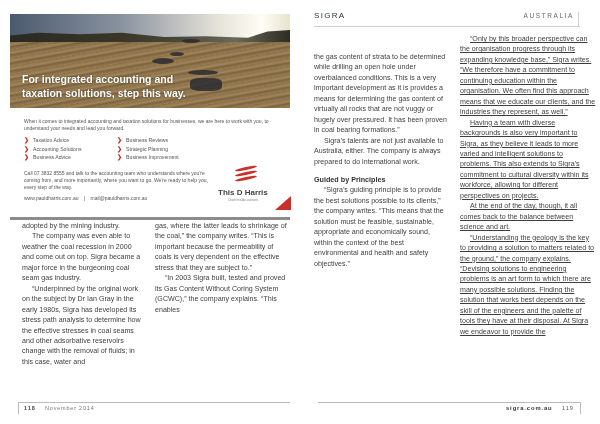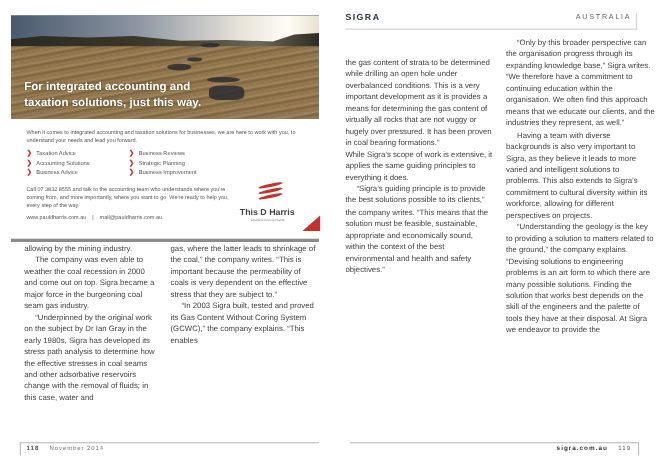--- a/index.html
+++ b/index.html
@@ -40,21 +40,21 @@
   .col { position:absolute; font-size:7.1px; line-height:10.45px; color:#3e3e3e; }
   .col p { margin:0; text-indent:10px; }
   .col p.noindent { text-indent:0; }
   .col h4 { margin:8px 0 0 0; font-size:7.2px; line-height:10.45px; font-weight:bold; color:#333; }
   .col-l1 { left:22px; top:221px; width:120px; }
   .col-l2 { left:155px; top:221px; width:132px; }
   .col-r1 { left:14px; top:15px; width:134px; }
   .col-r2 { left:160px; top:15px; width:136px; }
 
   
-  .header-brand { position:absolute; left:14px; top:11px; font-size:8px; font-weight:bold; letter-spacing:1.3px; color:#2b3440; }
+  .header-brand { position:absolute; left:14px; top:11px; font-size:8px; font-weight:normal; letter-spacing:1.3px; color:#2b3440; }
   .header-region { position:absolute; right:26px; top:12px; font-size:6.5px; letter-spacing:1.6px; color:#666; }
   .header-rule { position:absolute; left:14px; top:26px; width:266px; height:1px; background:#cfcfcf; }
   .header-tick { position:absolute; left:278px; top:12px; width:1px; height:14px; background:#cfcfcf; }
 
   .footer-rule-l { position:absolute; left:18px; top:402px; width:272px; height:1px; background:#bbb; }
   .footer-tick-l { position:absolute; left:18px; top:402px; width:1px; height:12px; background:#bbb; }
   .footer-num-l { position:absolute; left:24px; top:405px; font-size:5.5px; font-weight:bold; letter-spacing:1px; color:#444; }
   .footer-date { position:absolute; left:45px; top:405px; font-size:5.5px; letter-spacing:0.8px; color:#777; }
 
   .footer-rule-r { position:absolute; left:18px; top:402px; width:262px; height:1px; background:#bbb; }
@@ -71,21 +71,21 @@
     <div class="sky"></div>
     <div class="hills"></div>
     <div class="sand"></div>
     <div class="step" style="left:172px;top:25px;width:18px;height:4px;"></div>
     <div class="step" style="left:160px;top:38px;width:14px;height:4px;"></div>
     <div class="step" style="left:142px;top:44px;width:22px;height:6px;"></div>
     <div class="step" style="left:178px;top:56px;width:30px;height:5px;"></div>
     <div class="step" style="left:180px;top:64px;width:32px;height:13px;border-radius:30%;"></div>
     <div class="ad-headline">
       <div>For integrated accounting and</div>
-      <div>taxation solutions, just this way.</div>
+      <div>taxation solutions, step this way.</div>
     </div>
   </div>
 
   <div class="ad-intro">When it comes to integrated accounting and taxation solutions for businesses, we are here to work with you, to understand your needs and lead you forward.</div>
 
   <div class="ad-services">
     <div class="svc" style="left:0;top:0;"><span class="chev">❯</span><span>Taxation Advice</span></div>
     <div class="svc" style="left:0;top:8.5px;"><span class="chev">❯</span><span>Accounting Solutions</span></div>
     <div class="svc" style="left:0;top:17px;"><span class="chev">❯</span><span>Business Advice</span></div>
     <div class="svc" style="left:93px;top:0;"><span class="chev">❯</span><span>Business Reviews</span></div>
@@ -106,21 +106,21 @@
       <span></span>
       <span></span>
   </div>
   <div class="logo-name">This D Harris</div>
   <div class="logo-sub">Chartered Accountants</div>
   <div class="logo-corner"></div>
 
   <div class="ad-rule"></div>
 
   <div class="col col-l1">
-    <p class="noindent">allowing by the mining industry.</p>
+    <p class="noindent">adopted by the mining industry.</p>
     <p>The company was even able to weather the coal recession in 2000 and come out on top. Sigra became a major force in the burgeoning coal seam gas industry.</p>
     <p>“Underpinned by the original work on the subject by Dr Ian Gray in the early 1980s, Sigra has developed its stress path analysis to determine how the effective stresses in coal seams and other adsorbative reservoirs change with the removal of fluids; in this case, water and</p>
   </div>
 
   <div class="col col-l2">
     <p class="noindent">gas, where the latter leads to shrinkage of the coal,” the company writes. “This is important because the permeability of coals is very dependent on the effective stress that they are subject to.”</p>
     <p>“In 2003 Sigra built, tested and proved its Gas Content Without Coring System (GCWC),” the company explains. “This enables</p>
   </div>
 
   <div class="footer-rule-l"></div>
@@ -130,27 +130,29 @@
 </div>
 
 <div class="page page-right">
   <div class="header-brand">SIGRA</div>
   <div class="header-region">AUSTRALIA</div>
   <div class="header-rule"></div>
   <div class="header-tick"></div>
 
   <div class="col col-r1" style="top:52px;">
     <p class="noindent">the gas content of strata to be determined while drilling an open hole under overbalanced conditions. This is a very important development as it is provides a means for determining the gas content of virtually all rocks that are not vuggy or hugely over pressured. It has been proven in coal bearing formations.”</p>
-    <p class="noindent">While Sigra’s scope of work is extensive, it applies the same guiding principles to everything it does.</p>
+    <p>Sigra’s talents are not just available to Australia, either. The company is always prepared to do international work.</p>
+    <h4>Guided by Principles</h4>
     <p>“Sigra’s guiding principle is to provide the best solutions possible to its clients,” the company writes. “This means that the solution must be feasible, sustainable, appropriate and economically sound, within the context of the best environmental and health and safety objectives.”</p>
   </div>
 
-  <div class="col col-r2" style="top:34px;">
+  <div class="col col-r2" style="top:34px;text-decoration:underline;">
     <p>“Only by this broader perspective can the organisation progress through its expanding knowledge base,” Sigra writes. “We therefore have a commitment to continuing education within the organisation. We often find this approach means that we educate our clients, and the industries they represent, as well.”</p>
     <p>Having a team with diverse backgrounds is also very important to Sigra, as they believe it leads to more varied and intelligent solutions to problems. This also extends to Sigra’s commitment to cultural diversity within its workforce, allowing for different perspectives on projects.</p>
+    <p>At the end of the day, though, it all comes back to the balance between science and art.</p>
     <p>“Understanding the geology is the key to providing a solution to matters related to the ground,” the company explains. “Devising solutions to engineering problems is an art form to which there are many possible solutions. Finding the solution that works best depends on the skill of the engineers and the palette of tools they have at their disposal. At Sigra we endeavor to provide the</p>
   </div>
 
   <div class="footer-rule-r"></div>
   <div class="footer-tick-r"></div>
   <div class="footer-site">sigra.com.au</div>
   <div class="footer-num-r">119</div>
 </div>
 
 </body></html>

